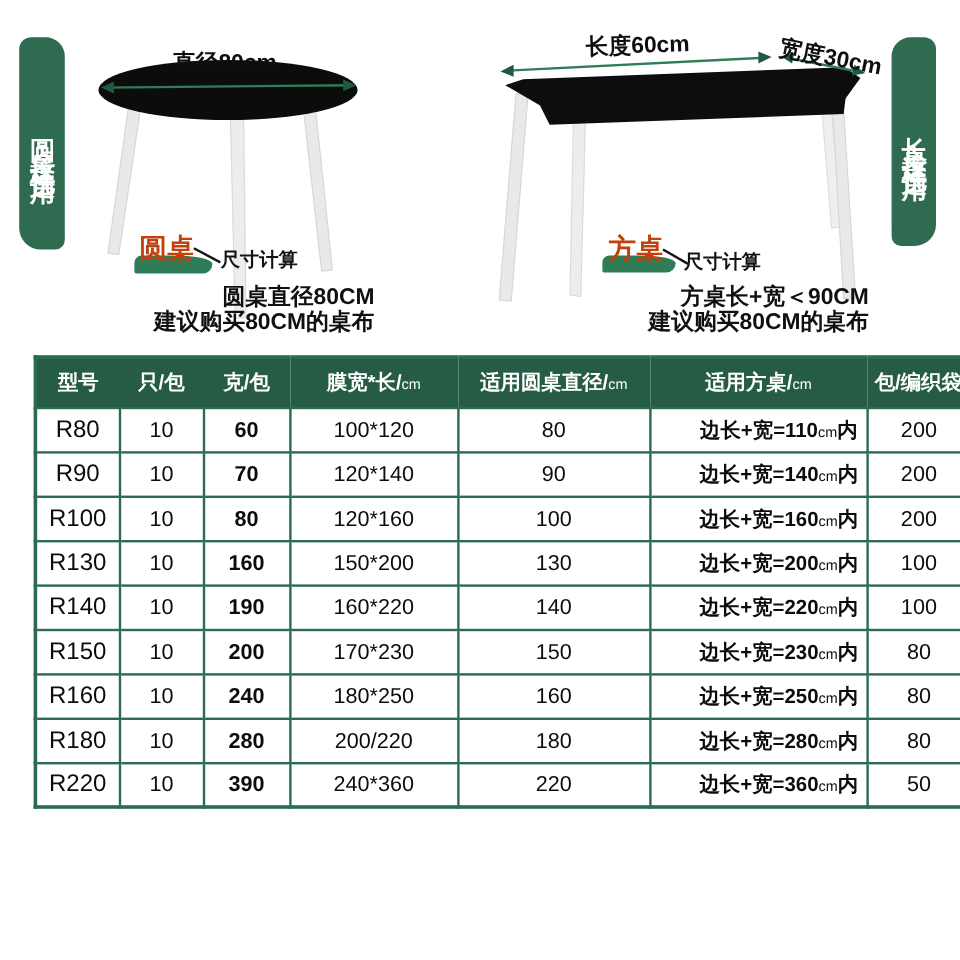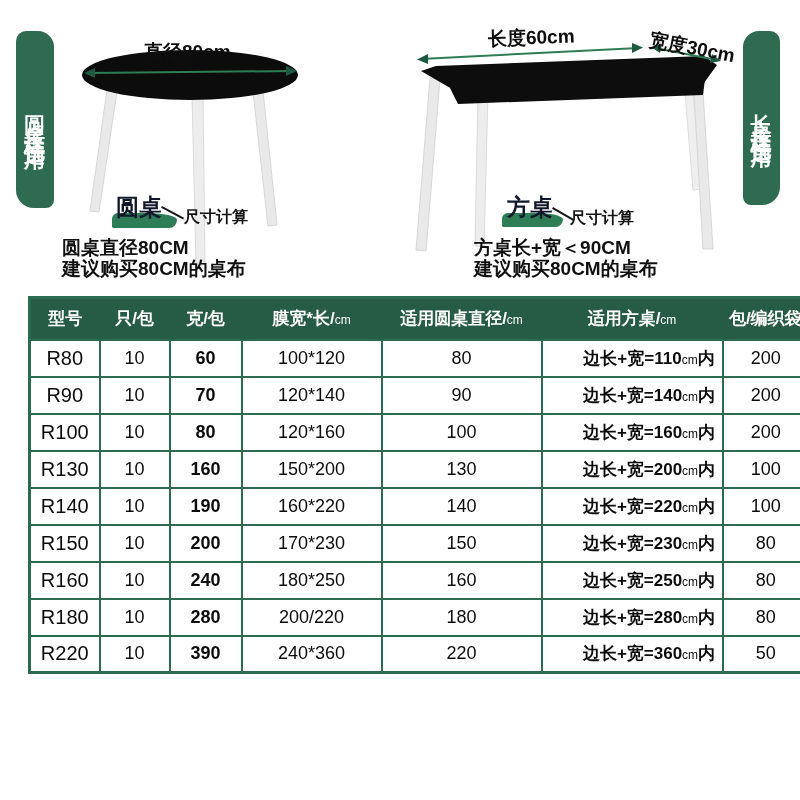--- a/index.html
+++ b/index.html
@@ -26,33 +26,33 @@
   .banner-left{left:16px;top:31px;width:38px;height:177px;border-radius:10px 16px 8px 18px;}
   .banner-right{left:743px;top:31px;width:37px;height:174px;border-radius:16px 10px 18px 8px;}
   .banner span{
     writing-mode:vertical-rl;text-orientation:upright;
     font-size:21px;font-weight:600;letter-spacing:7px;line-height:1;
   }
   .toplabel{position:absolute;z-index:2;font-size:19px;font-weight:600;color:#0e0e0e;white-space:nowrap;}
   #diameter-label{left:144px;top:18px;margin-top:21px;}
   #length-label{left:488px;top:25px;transform:rotate(-2deg);}
   #width-label{left:652px;top:27px;transform:rotate(11deg);transform-origin:left top;}
-  .tag{position:absolute;z-index:3;font-size:23px;font-weight:700;color:#0f172a;white-space:nowrap;}
+  .tag{position:absolute;z-index:3;font-size:23px;font-weight:700;color:#c2410c;white-space:nowrap;}
   #round-tag{left:116px;top:192px;}
   #square-tag{left:507px;top:192px;}
   .swoosh{position:absolute;z-index:2;background:var(--swoosh-green);border-radius:12px 95% 16px 3px;}
   #round-swoosh{left:112px;top:213px;width:65px;height:15px;}
   #square-swoosh{left:502px;top:213px;width:61px;height:14px;}
   .tag-line{position:absolute;z-index:3;height:2px;background:#161616;transform-origin:left top;}
   #round-tag-line{left:162px;top:206px;width:25px;transform:rotate(28deg);}
   #square-tag-line{left:553px;top:207px;width:24px;transform:rotate(30deg);}
   .calc{position:absolute;z-index:3;font-size:16px;font-weight:600;white-space:nowrap;}
   #round-calc{left:184px;top:207px;}
   #square-calc{left:570px;top:208px;}
-  .advice{position:absolute;z-index:3;width:250px;text-align:left;font-size:19px;font-weight:600;color:#101010;}
+  .advice{position:absolute;z-index:3;width:250px;text-align:right;font-size:19px;font-weight:600;color:#101010;}
   .advice div{height:21px;line-height:21px;white-space:nowrap;}
   #round-advice{left:62px;top:237px;}
   #square-advice{left:474px;top:237px;}
   
   #spec-table{
     position:absolute;left:28px;top:296px;width:780px;z-index:2;
     border-collapse:collapse;table-layout:fixed;
     border:3px solid var(--green-border);
   }
   #spec-table th{

